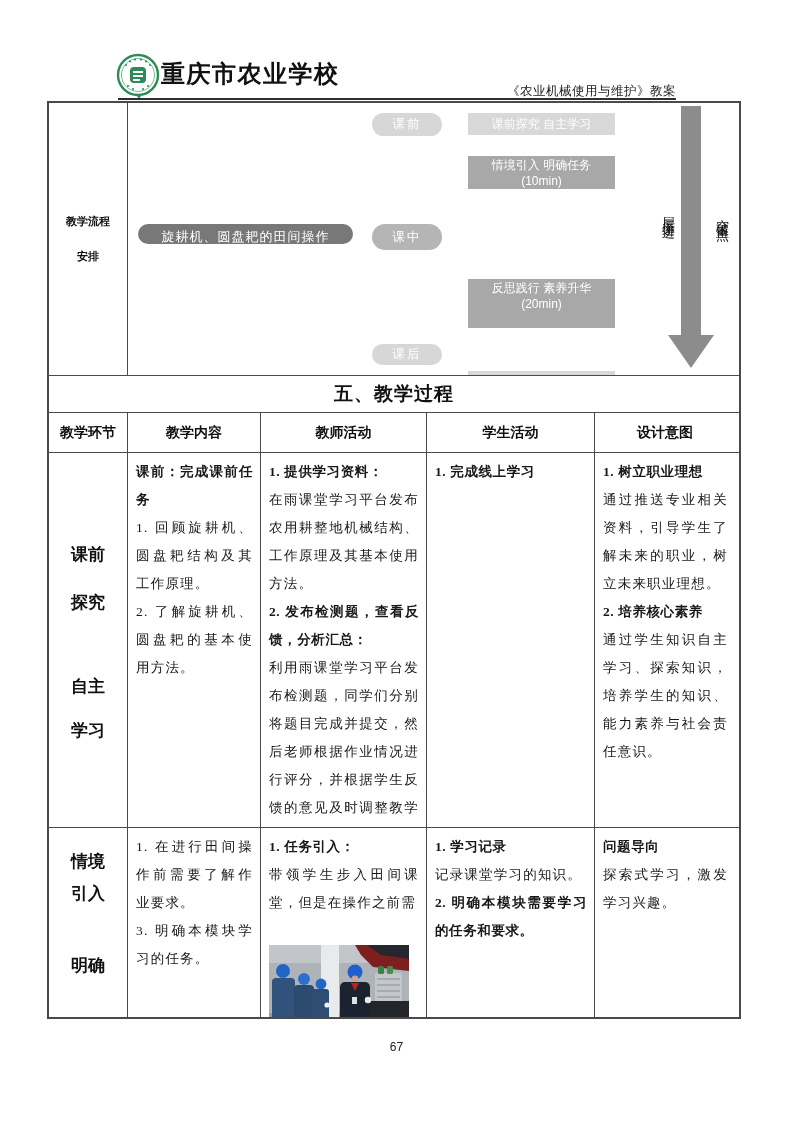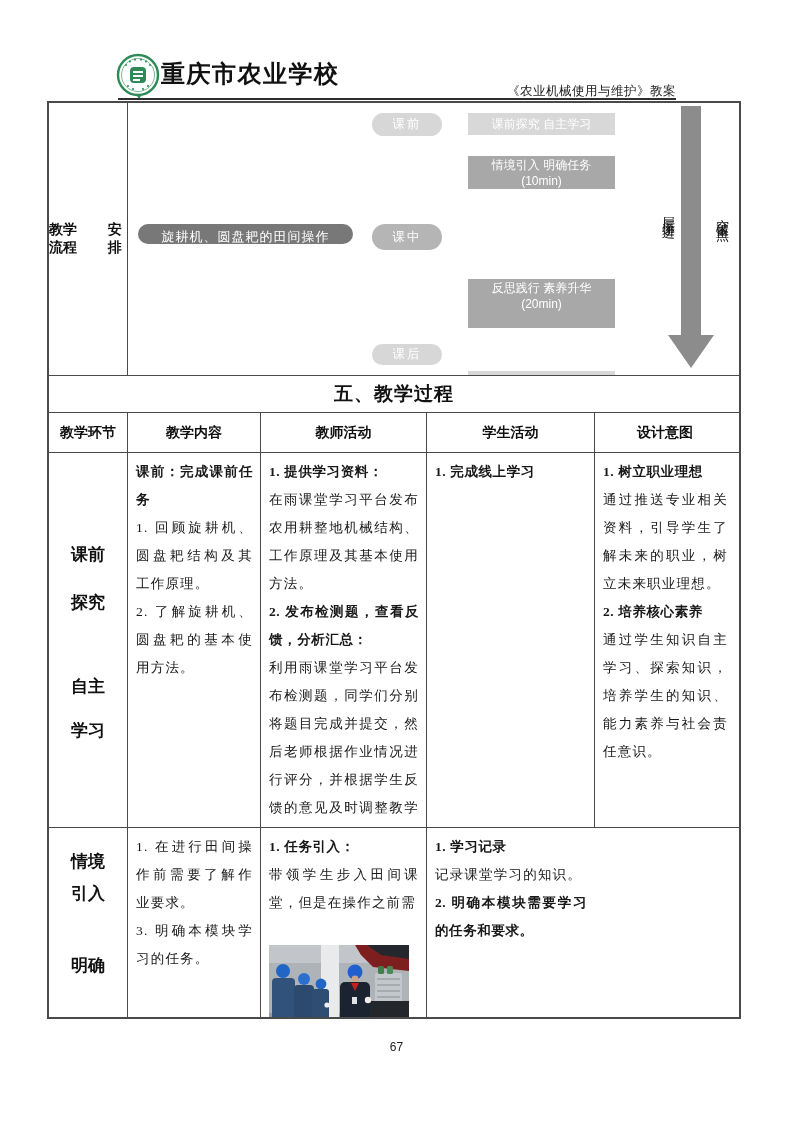--- a/index.html
+++ b/index.html
@@ -35,22 +35,22 @@
   .tcell:first-child { border-left:none; }
   .c1 { width:78px; flex:none; }
   .c2 { width:133px; flex:none; }
   .c3 { width:166px; flex:none; }
   .c4 { width:168px; flex:none; }
   .c5 { width:141px; flex:none; }
 
   
   .flow-row { height:272px; }
   .flow-label-cell {
-    display:flex; flex-direction:row; align-items:center; justify-content:center; gap:20px;
-    font-family:"Liberation Sans","DejaVu Sans",sans-serif; font-weight:700; font-size:14px; color:#111;
+    display:flex; flex-direction:column; align-items:center; justify-content:center; gap:20px;
+    font-family:"Liberation Sans","DejaVu Sans",sans-serif; font-weight:700; font-size:11px; color:#111;
   }
   .flow-cell { flex:1; }
   .pill {
     position:absolute; border-radius:13px; text-align:center; color:#ffffff;
     font-family:"Liberation Sans","DejaVu Sans",sans-serif;
   }
   .task-pill { left:10px; top:121px; width:215px; height:20px; line-height:26px;
     background:#787878; font-size:13px; letter-spacing:1px; }
   .phase-pill { left:244px; width:70px; font-size:12.5px; letter-spacing:2px; }
   .phase-pre  { top:10px;  height:23px; line-height:23px; background:#d7d7d7; }
@@ -270,19 +270,23 @@
             <circle cx="58" cy="60" r="2.6" fill="#efefef"></circle>
             <rect x="83" y="52" width="5" height="7" fill="#dfe2e5"></rect>
           </svg>
         </span>
       </div>
       <div class="tcell c4 body-cell">
         <p class="b">1. 学习记录</p>
         <p>记录课堂学习的知识。</p>
         <p class="b">2. 明确本模块需要学习的任务和要求。</p>
       </div>
+      <div class="tcell c5 body-cell">
+        <p class="b">问题导向</p>
+        <p>探索式学习，激发学习兴趣。</p>
+      </div>
     </div>
 
   </div>
 
   <div class="page-num">67</div>
 
 </div>
 
 </body></html>

